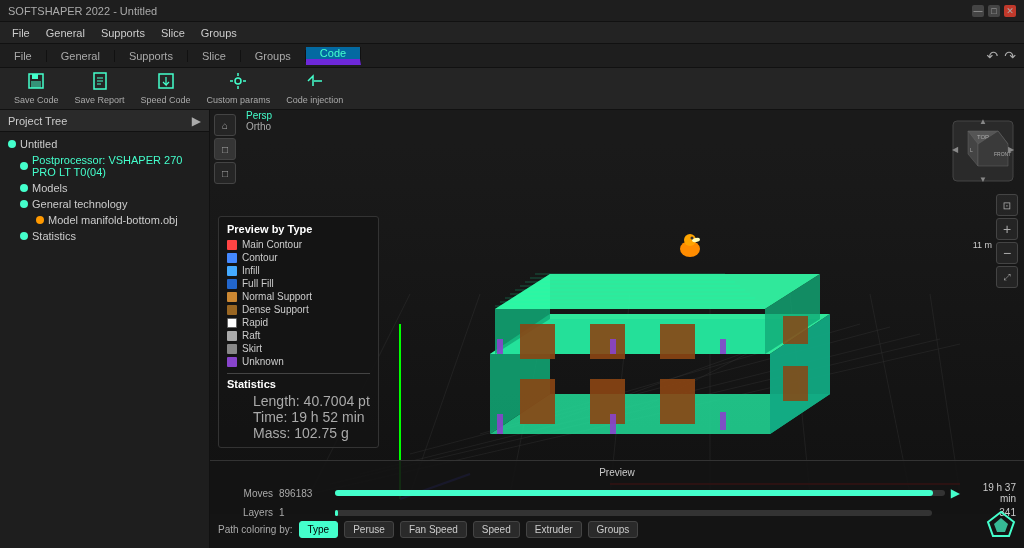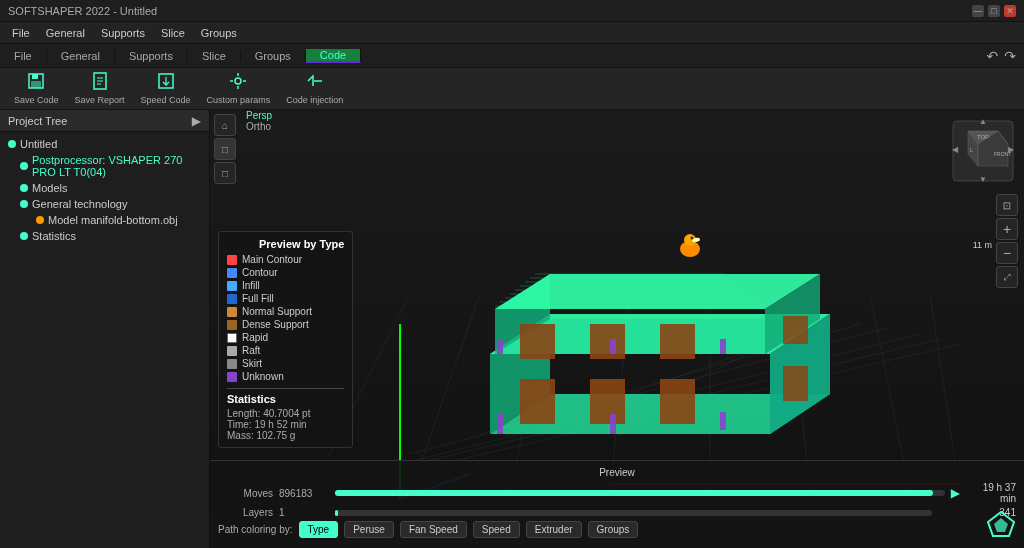--- a/index.html
+++ b/index.html
@@ -48,21 +48,21 @@
     }
     .tab {
       padding: 0 14px;
       font-size: 11px;
       color: #aaa;
       display: flex;
       align-items: center;
       cursor: pointer;
       border-right: 1px solid #111;
     }
-    .tab.active { background: #15803d; color: #4fc; border-bottom: 2px solid #6d28d9; }
+    .tab.active { background: #0369a1; color: #4fc; border-bottom: 6px solid #6d28d9; }
     .tab-spacer { flex: 1; }
     .tab-actions { display: flex; align-items: center; padding: 0 8px; gap: 6px; }
     .tab-icon-btn { color: #aaa; font-size: 14px; cursor: pointer; }
 
     
     #toolbar {
       background: #252525;
       height: 42px;
       display: flex;
       align-items: center;
@@ -207,26 +207,26 @@
     .preview-legend {
       position: absolute;
       left: 8px;
       bottom: 100px;
       background: rgba(20,20,20,0.85);
       border: 1px solid #333;
       padding: 6px 8px;
       border-radius: 3px;
       min-width: 120px;
     }
-    .legend-title { color: #fff; font-size: 11px; font-weight: bold; margin-bottom: 4px; margin-left: 32px; }
+    .legend-title { color: #fff; font-size: 11px; font-weight: bold; margin-bottom: 4px; }
     .legend-item { display: flex; align-items: center; gap: 5px; margin-bottom: 2px; font-size: 10px; color: #ccc; }
     .legend-dot { width: 10px; height: 10px; border-radius: 1px; flex-shrink: 0; }
     .legend-stats { margin-top: 6px; padding-top: 4px; border-top: 1px solid #444; }
     .stats-title { color: #fff; font-size: 11px; font-weight: bold; margin-bottom: 3px; }
-    .stats-line { font-size: 10px; color: #aaa; }
+    .stats-line { font-size: 14px; color: #aaa; margin-left: 26px; }
 
     
     #bottombar {
       position: absolute;
       bottom: 0;
       left: 0;
       right: 0;
       background: rgba(20,20,20,0.9);
       height: 88px;
       border-top: 1px solid #333;

